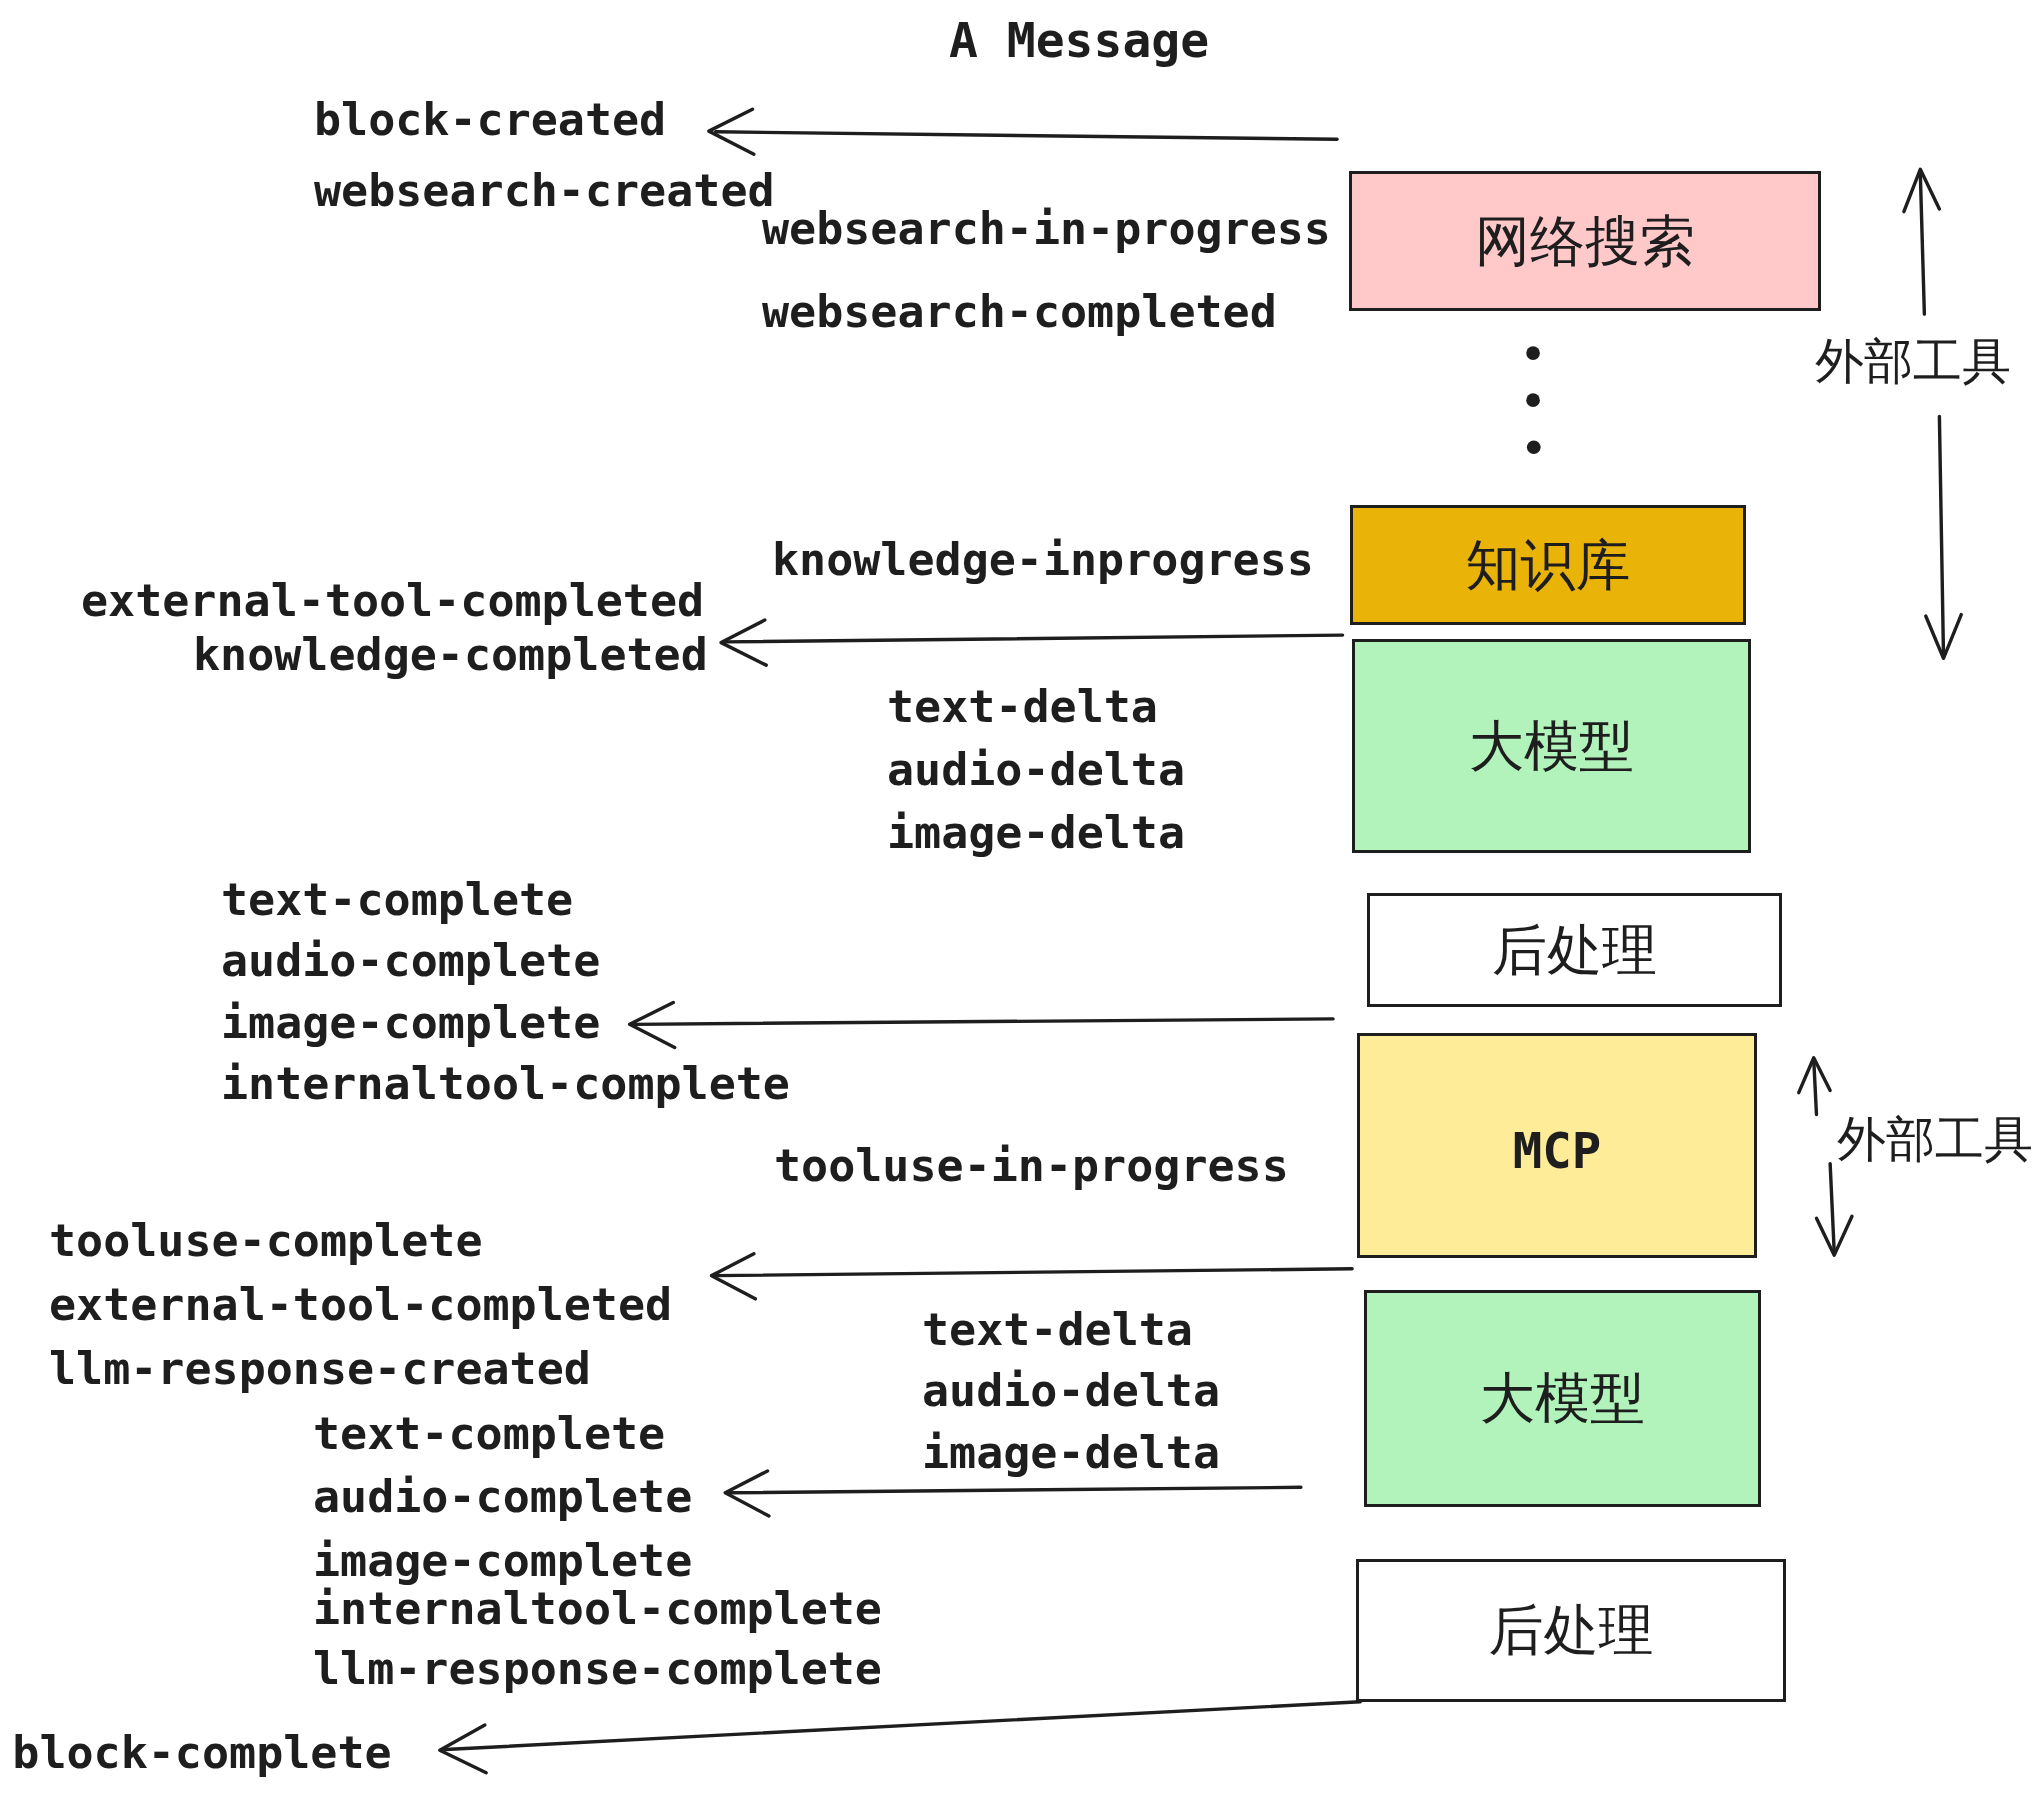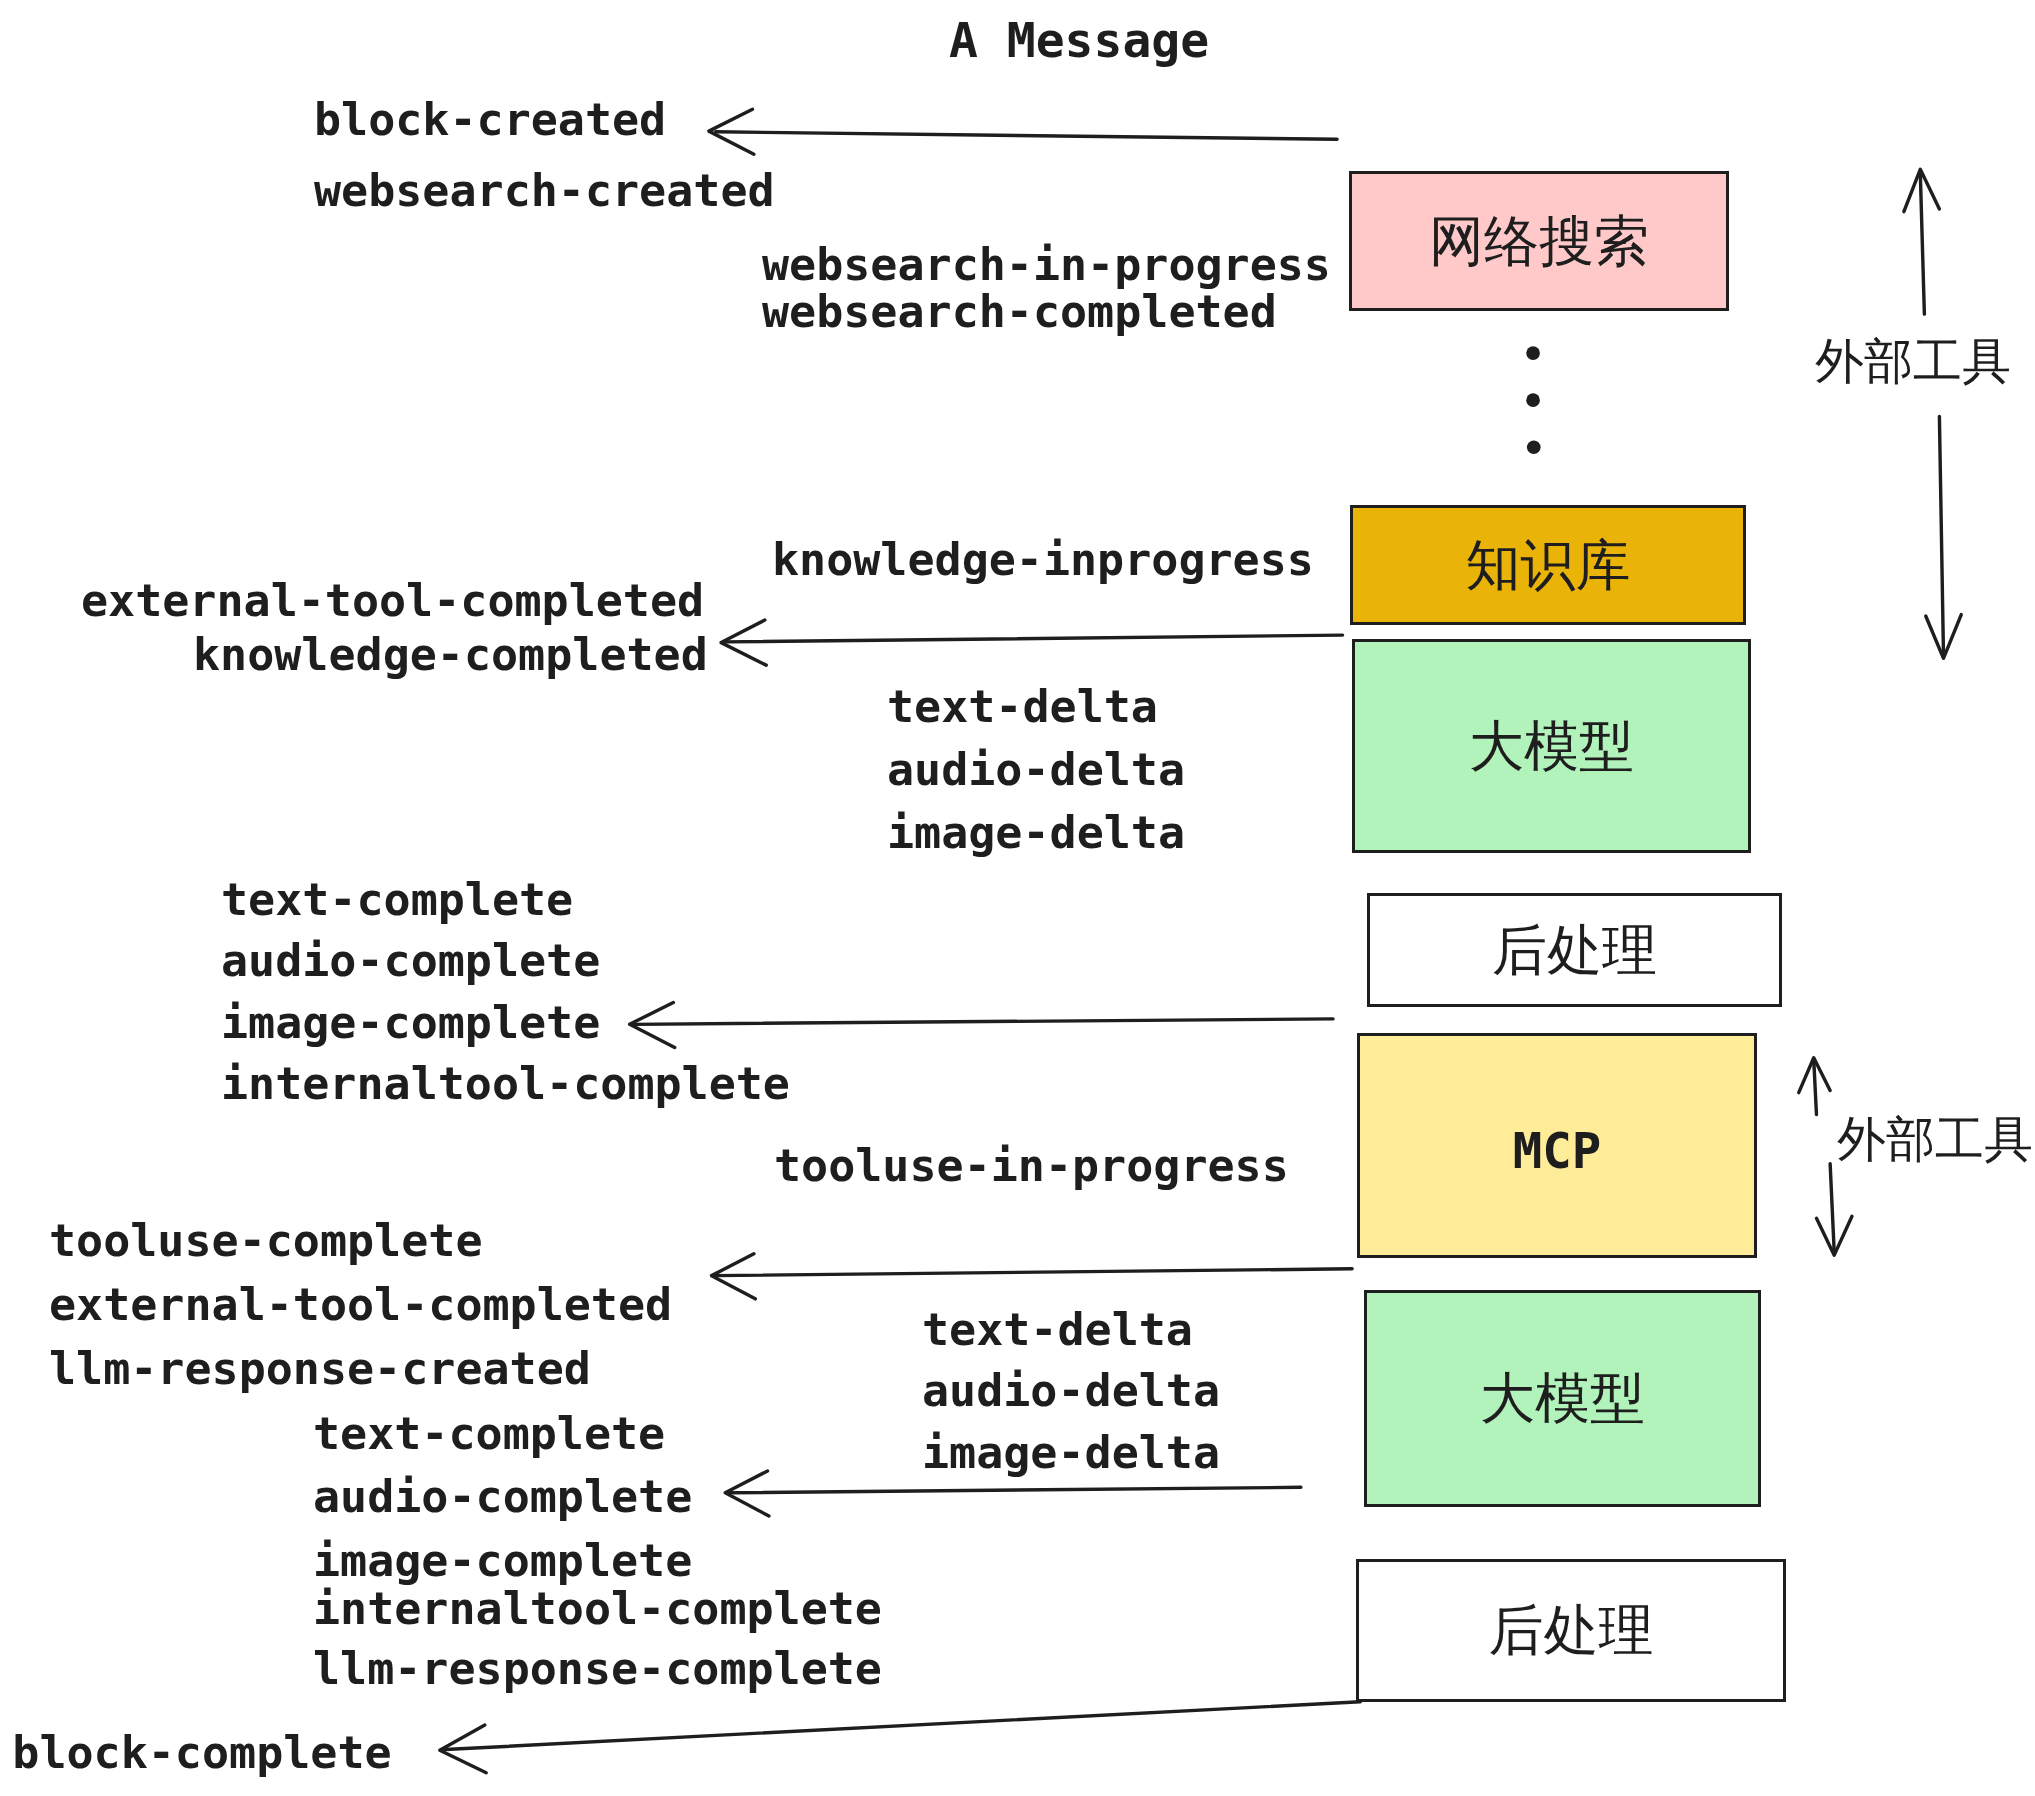--- a/index.html
+++ b/index.html
@@ -53,21 +53,21 @@
     <path d="M 2680 1704 L 2686 1834"></path>
     <path d="M 2660 1784 L 2686 1838 L 2712 1781"></path>
 
     <circle cx="2245" cy="517" r="10"></circle>
     <circle cx="2245" cy="586" r="10"></circle>
     <circle cx="2246" cy="655" r="10"></circle>
   </svg>
 
   <div class="title" style="left:949px;top:16.4px;">A Message</div>
 
-  <div class="node" style="left: 1349px; top: 171px; width: 380px; height: 140px; background: rgb(255, 201, 201);">
+  <div class="node" style="left: 1349px; top: 171px; width: 472px; height: 140px; background: rgb(255, 201, 201);">
     <span class="zh">网络搜索</span>
   </div>
 
   <div class="node" style="left: 1350px; top: 505px; width: 396px; height: 120px; background: #eab308;">
     <span class="zh">知识库</span>
   </div>
 
   <div class="node" style="left: 1352px; top: 639px; width: 399px; height: 214px; background: rgb(178, 242, 187);">
     <span class="zh">大模型</span>
   </div>
@@ -86,21 +86,21 @@
 
   <div class="node" style="left: 1356px; top: 1559px; width: 430px; height: 143px; background: rgb(255, 255, 255);">
     <span class="zh">后处理</span>
   </div>
 
   <div class="ann" style="left:1815px;top:337px;">外部工具</div>
   <div class="ann" style="left:1837px;top:1115px;font-size:49px;">外部工具</div>
 
   <div class="ev" style="left:314px;top:96px;">block-created</div>
   <div class="ev" style="left:314px;top:167px;">websearch-created</div>
-  <div class="ev" style="left:762px;top:205px;margin-top:36px;">websearch-in-progress</div>
+  <div class="ev" style="left:762px;top:205px;">websearch-in-progress</div>
   <div class="ev" style="left:762px;top:288px;">websearch-completed</div>
   <div class="ev" style="left:772px;top:536px;">knowledge-inprogress</div>
   <div class="ev" style="left:81px;top:577px;">external-tool-completed</div>
   <div class="ev" style="left:193px;top:631px;">knowledge-completed</div>
   <div class="ev" style="left:887px;top:683px;">text-delta</div>
   <div class="ev" style="left:887px;top:746px;">audio-delta</div>
   <div class="ev" style="left:887px;top:809px;">image-delta</div>
   <div class="ev" style="left:221px;top:876px;">text-complete</div>
   <div class="ev" style="left:221px;top:937px;">audio-complete</div>
   <div class="ev" style="left:221px;top:999px;">image-complete</div>

